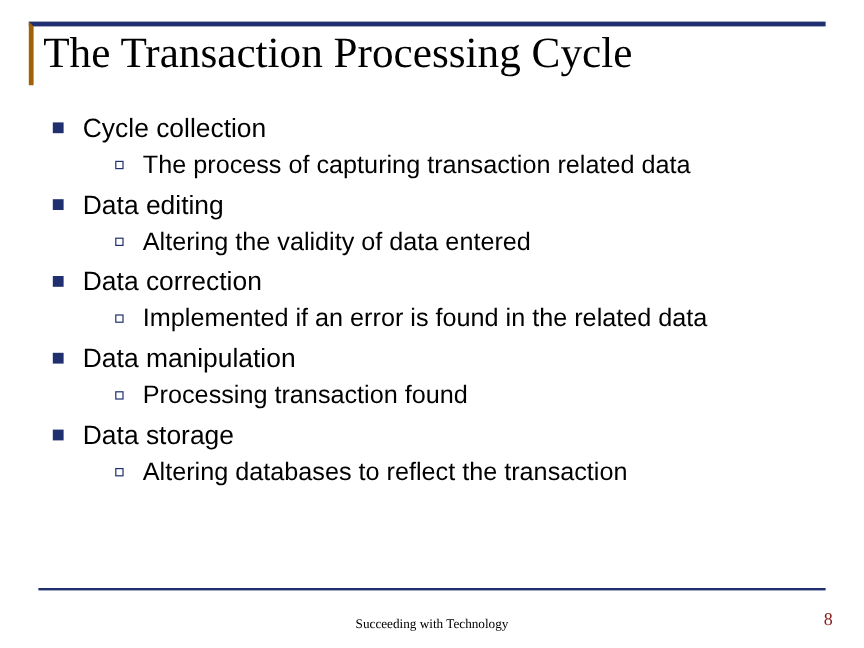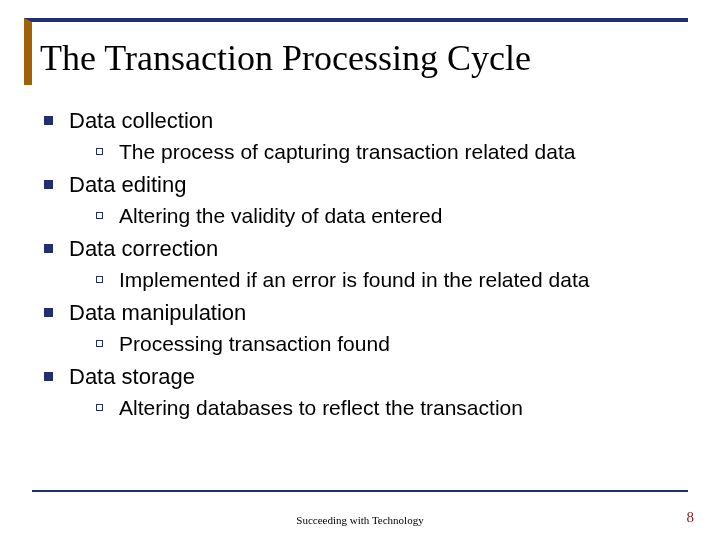--- a/index.html
+++ b/index.html
@@ -11,24 +11,24 @@
     position: relative;
     overflow: hidden;
   }
   .slide {
     width: 100%;
     height: 100%;
     padding: 18px 32px 0 32px;
     position: relative;
   }
   .title-wrap {
-    border-left: 8px solid #a16207;
+    border-left: 4px solid #a16207;
     border-top: 4px solid #1f2f6f;
     padding-left: 8px;
-    padding-top: 16px;
+    padding-top: 2px;
     margin-left: -8px;
   }
   .title {
     font-size: 36px;
     font-weight: normal;
     color: #000;
     line-height: 1.15;
     padding-bottom: 6px;
   }
   .content {
@@ -107,21 +107,21 @@
 <div class="slide">
 
   <div class="title-wrap">
     <h1 class="title">The Transaction Processing Cycle</h1>
   </div>
 
   <div class="content">
 
     <div class="l1">
       <span class="bullet-sq"></span>
-      <span class="txt">Data collection</span>
+      <span class="txt">Cycle collection</span>
     </div>
     <div class="l2">
       <span class="bullet-sq-sm"></span>
       <span class="txt">The process of capturing transaction related data</span>
     </div>
 
     <div class="l1">
       <span class="bullet-sq"></span>
       <span class="txt">Data editing</span>
     </div>

